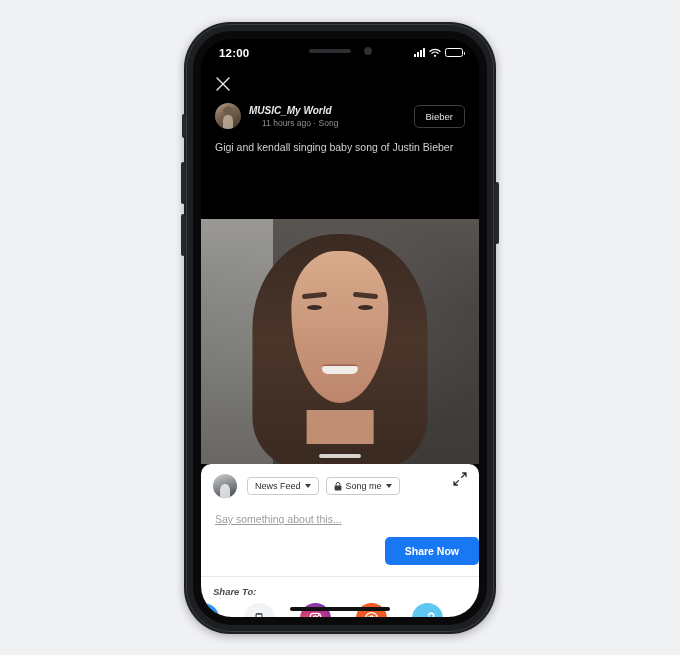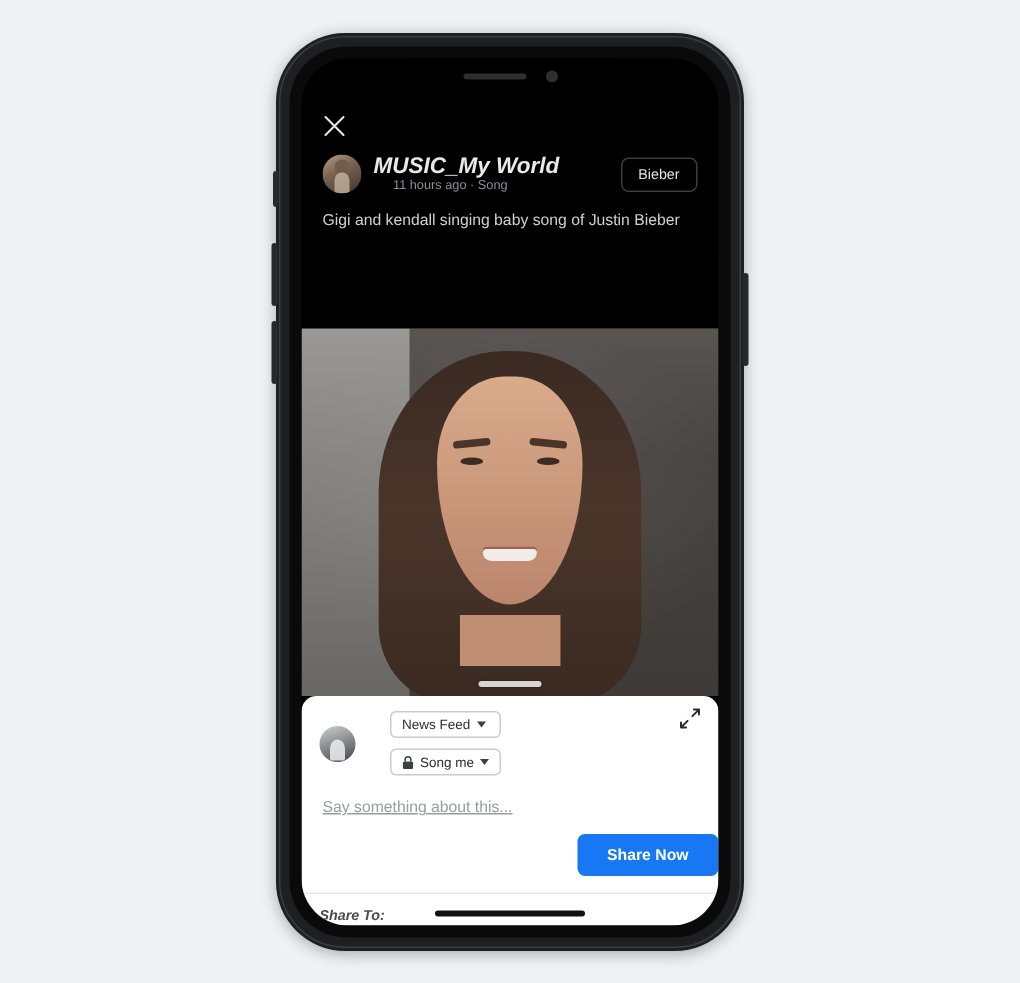--- a/index.html
+++ b/index.html
@@ -178,21 +178,21 @@
     border-radius: 40% 40% 0 0;
     opacity: 0.75;
   }
   #author-text {
     margin-left: 8px;
     flex: 1 1 auto;
     min-width: 0;
   }
   #author-name {
     color: #e9e9ea;
-    font-size: 15px;
+    font-size: 10px;
     font-style: italic;
     font-weight: bold;
     line-height: 13px;
     white-space: nowrap;
   }
   #author-meta {
     color: #8d8f93;
     font-size: 8.5px;
     line-height: 12px;
     white-space: nowrap;
@@ -337,21 +337,21 @@
   }
   #sheet-avatar::after {
     content: "";
     position: absolute;
     left: 28%; top: 40%;
     width: 44%; height: 58%;
     background: #eceff1;
     border-radius: 45% 45% 10% 10%;
     opacity: 0.85;
   }
-  #chips { display: flex; gap: 7px; margin-left: 23px; flex-direction: column; }
+  #chips { display: flex; gap: 7px; margin-left: 10px; }
   .chip {
     display: inline-flex;
     align-items: center;
     gap: 4px;
     border: 1px solid #c8ccd0;
     border-radius: 4px;
     background: #fff;
     padding: 3px 7px;
     font-size: 9px;
     color: #2b2c2e;
@@ -595,20 +595,37 @@
               </span>
           </div>
 
         </div>
 
       </div>
 
       <div id="home-indicator"></div>
     </div>
 
+    <div id="status-bar">
+      <div id="status-time">12:00</div>
+      <div id="status-icons">
+        <span class="bars">
+            <i></i>
+            <i></i>
+            <i></i>
+            <i></i>
+          </span>
+        <svg width="12" height="10" viewBox="0 0 12 10">
+          <path d="M1 3.3a7.3 7.3 0 0 1 10 0" stroke="#fff" stroke-width="1.25" fill="none" stroke-linecap="round"></path>
+          <path d="M2.9 5.4a4.5 4.5 0 0 1 6.2 0" stroke="#fff" stroke-width="1.25" fill="none" stroke-linecap="round"></path>
+          <circle cx="6" cy="7.8" r="1.1" fill="#fff"></circle>
+        </svg>
+        <span id="battery"><span id="battery-fill"></span></span>
+      </div>
+    </div>
 
     <div id="notch">
       <div id="notch-speaker"></div>
       <div id="notch-camera"></div>
     </div>
 
   </div>
 </div>
 
 </body></html>

